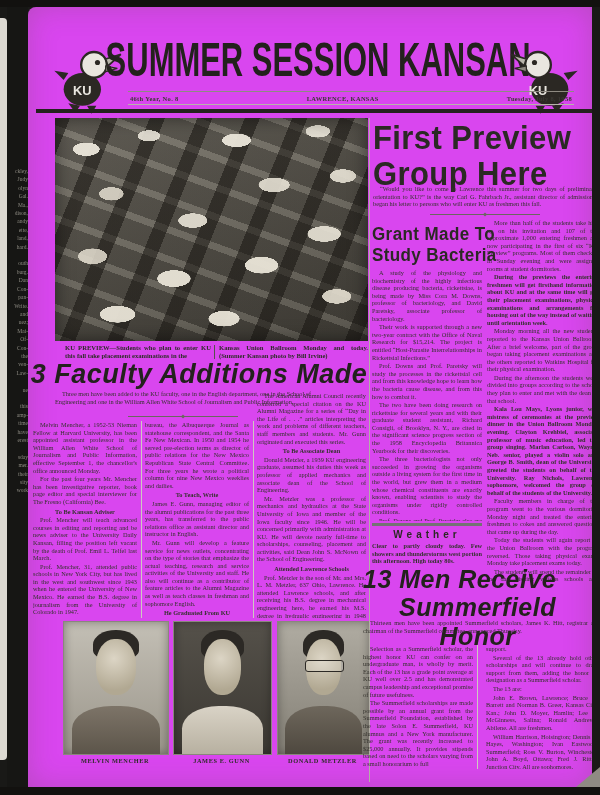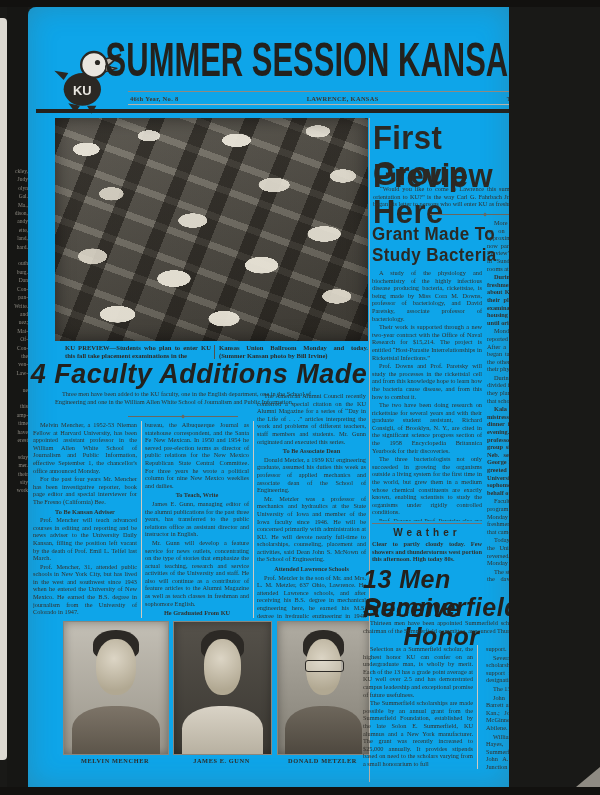--- a/index.html
+++ b/index.html
@@ -13,22 +13,22 @@
   .edge-white{position:absolute;left:0;top:18px;width:7px;height:742px;background:#dcd9d2;border-radius:0 4px 4px 0;}
   .edge-strip{
     position:absolute;left:7px;top:7px;width:21px;height:780px;background:#161614;overflow:hidden;
     color:#8d8a82;font-size:5.5px;line-height:8.4px;text-align:right;padding-top:160px;box-sizing:border-box;
     white-space:pre-line;font-family:"Liberation Serif",serif;
   }
   .corner-fold{position:absolute;right:0;bottom:8px;width:0;height:0;
     border-bottom:20px solid #8f8b83;border-left:24px solid transparent;}
   
   .page{
-    position:absolute;left:28px;top:7px;width:481px;height:780px;
-    background:#0ea5e9;border-radius:8px 0 0 0;overflow:hidden;
+    position:absolute;left:28px;top:7px;width:564px;height:780px;
+    background:#d946ef;border-radius:8px 0 0 0;overflow:hidden;
     box-shadow:inset 0 0 28px rgba(90,80,60,.25);
     color:#34322d;
   }
   .abs{position:absolute;}
   
   .masthead-title{
     left:95px;top:16px;width:390px;height:72px;display:flex;align-items:center;justify-content:center;
   }
   .masthead-title span{
     display:inline-block;white-space:nowrap;font-family:"Liberation Sans",sans-serif;
@@ -98,21 +98,21 @@
   .orn i b{position:absolute;left:50%;top:-2px;width:3px;height:3px;background:#6a675f;transform:translateX(-50%) rotate(45deg);}
   .orn-faculty{left:70px;top:407px;width:170px;}
   .orn-fp{left:344px;top:205px;width:226px;}
   .col1{left:5px;top:414px;width:104px;height:197px;border-right:1px solid #cdc9c0;padding-right:4px;}
   .col2{left:117px;top:414px;width:104px;height:197px;border-right:1px solid #cdc9c0;padding-right:4px;}
   .col3{left:229px;top:385px;width:109px;height:226px;}
   .vrule{left:341px;top:111px;width:1px;height:664px;background:#b3afa6;}
   .fp-lead{left:345px;top:178px;width:224px;height:27px;}
   .fp-col{left:459px;top:212px;width:111px;height:362px;}
   .grant-col{left:344px;top:262px;width:110px;height:252px;}
-  .weather{left:344px;top:516px;width:110px;border-top:1px solid #737373;padding-top:2px;}
+  .weather{left:344px;top:516px;width:110px;border-top:3px solid #737373;padding-top:2px;}
   .weather-title{
     text-align:center;font-family:"Liberation Sans",sans-serif;font-weight:700;
     font-size:10px;letter-spacing:4px;color:#2b2924;margin:1px 0 2px 0;
   }
   .weather-text{font-size:6.3px;line-height:7.6px;font-weight:bold;text-align:justify;}
   .sf-intro{left:335px;top:612px;width:237px;height:24px;}
   .sf-col1{left:335px;top:638px;width:110px;height:124px;border-right:1px solid #cdc9c0;padding-right:4px;}
   .sf-col2{left:458px;top:638px;width:112px;height:124px;}
   
   .portrait{overflow:hidden;border:1px solid #8a867d;box-shadow:inset 0 0 10px rgba(0,0,0,.35);}
@@ -222,21 +222,21 @@
     <span>LAWRENCE, KANSAS</span>
     <span>Tuesday, July 8, 1958</span>
   </div>
   <div class="abs thick-rule"></div>
 
   <div class="abs news-photo"></div>
   <div class="abs caption caption-left">KU PREVIEW—Students who plan to enter KU this fall take placement examinations in the</div>
   <div class="abs caption-divider"></div>
   <div class="abs caption caption-right">Kansas Union Ballroom Monday and today. (Summer Kansan photo by Bill Irvine)</div>
 
-  <div class="abs headline-italic faculty-headline">4 Faculty Additions Made</div>
+  <div class="abs headline-italic faculty-headline">3 Faculty Additions Made</div>
   <div class="abs art faculty-intro">
     <p>Three men have been added to the KU faculty, one in the English department, one in the School of Engineering and one in the William Allen White School of Journalism and Public Information.</p>
   </div>
   <div class="abs orn orn-faculty">
       <i>
         <b></b>
       </i>
     </div>
 
   <div class="abs art col1">

